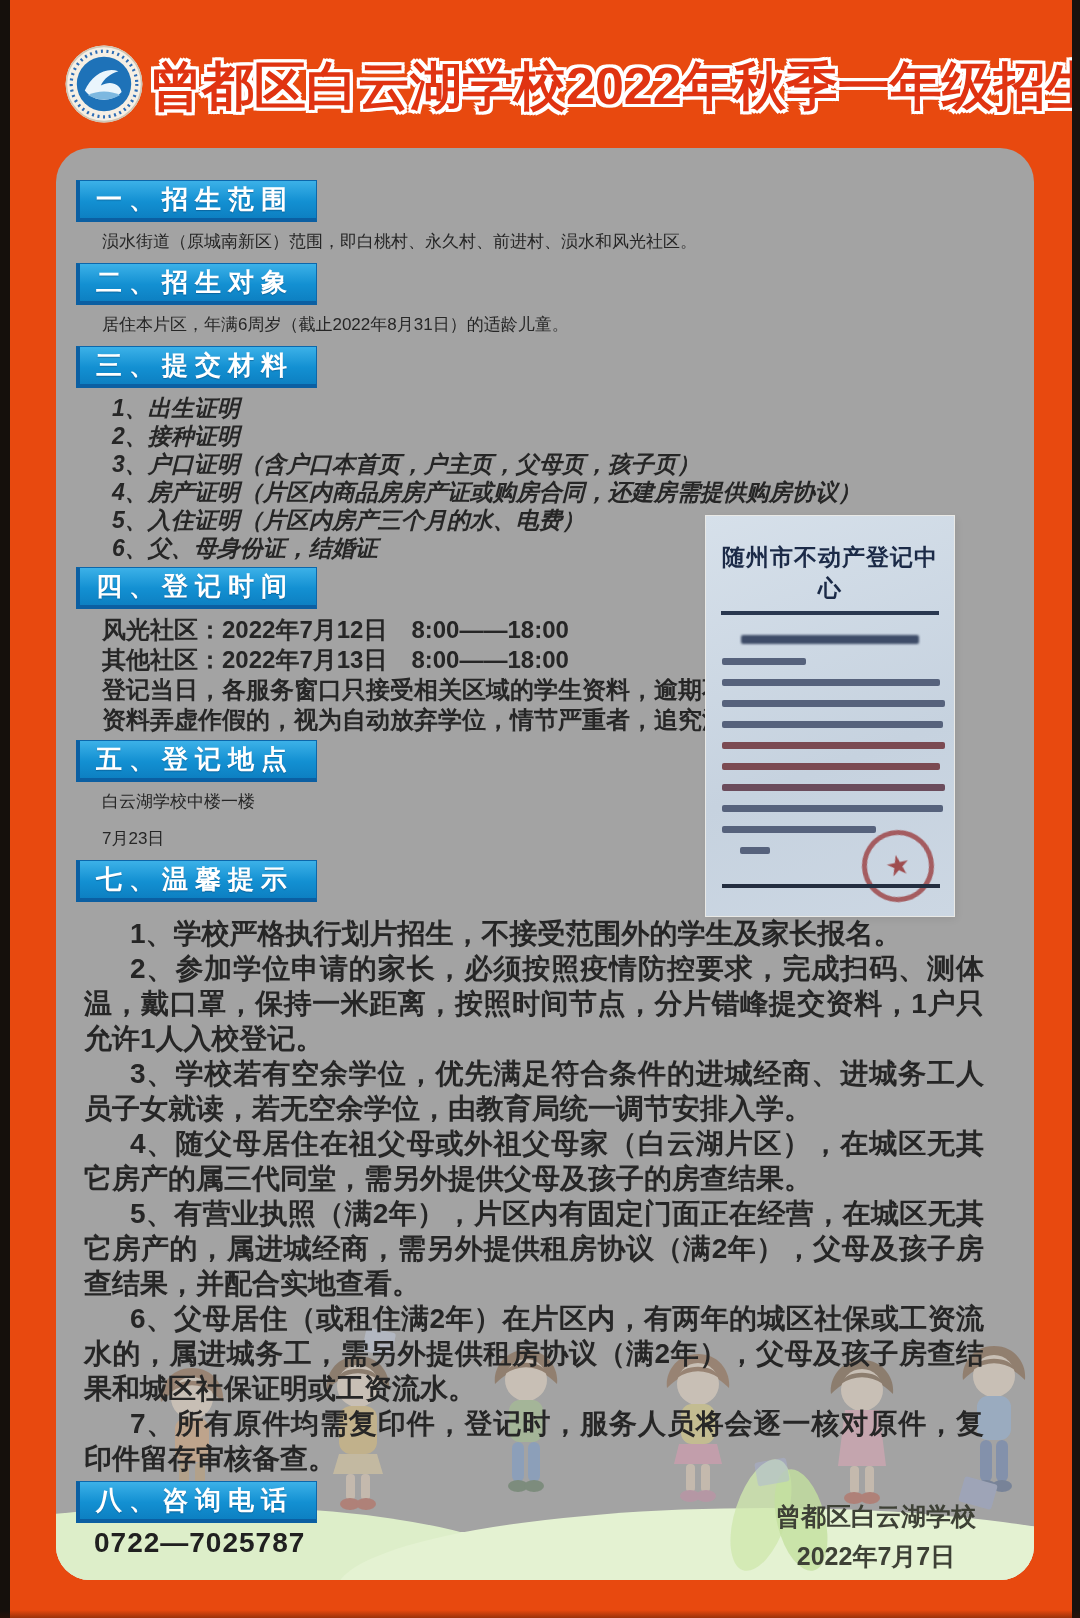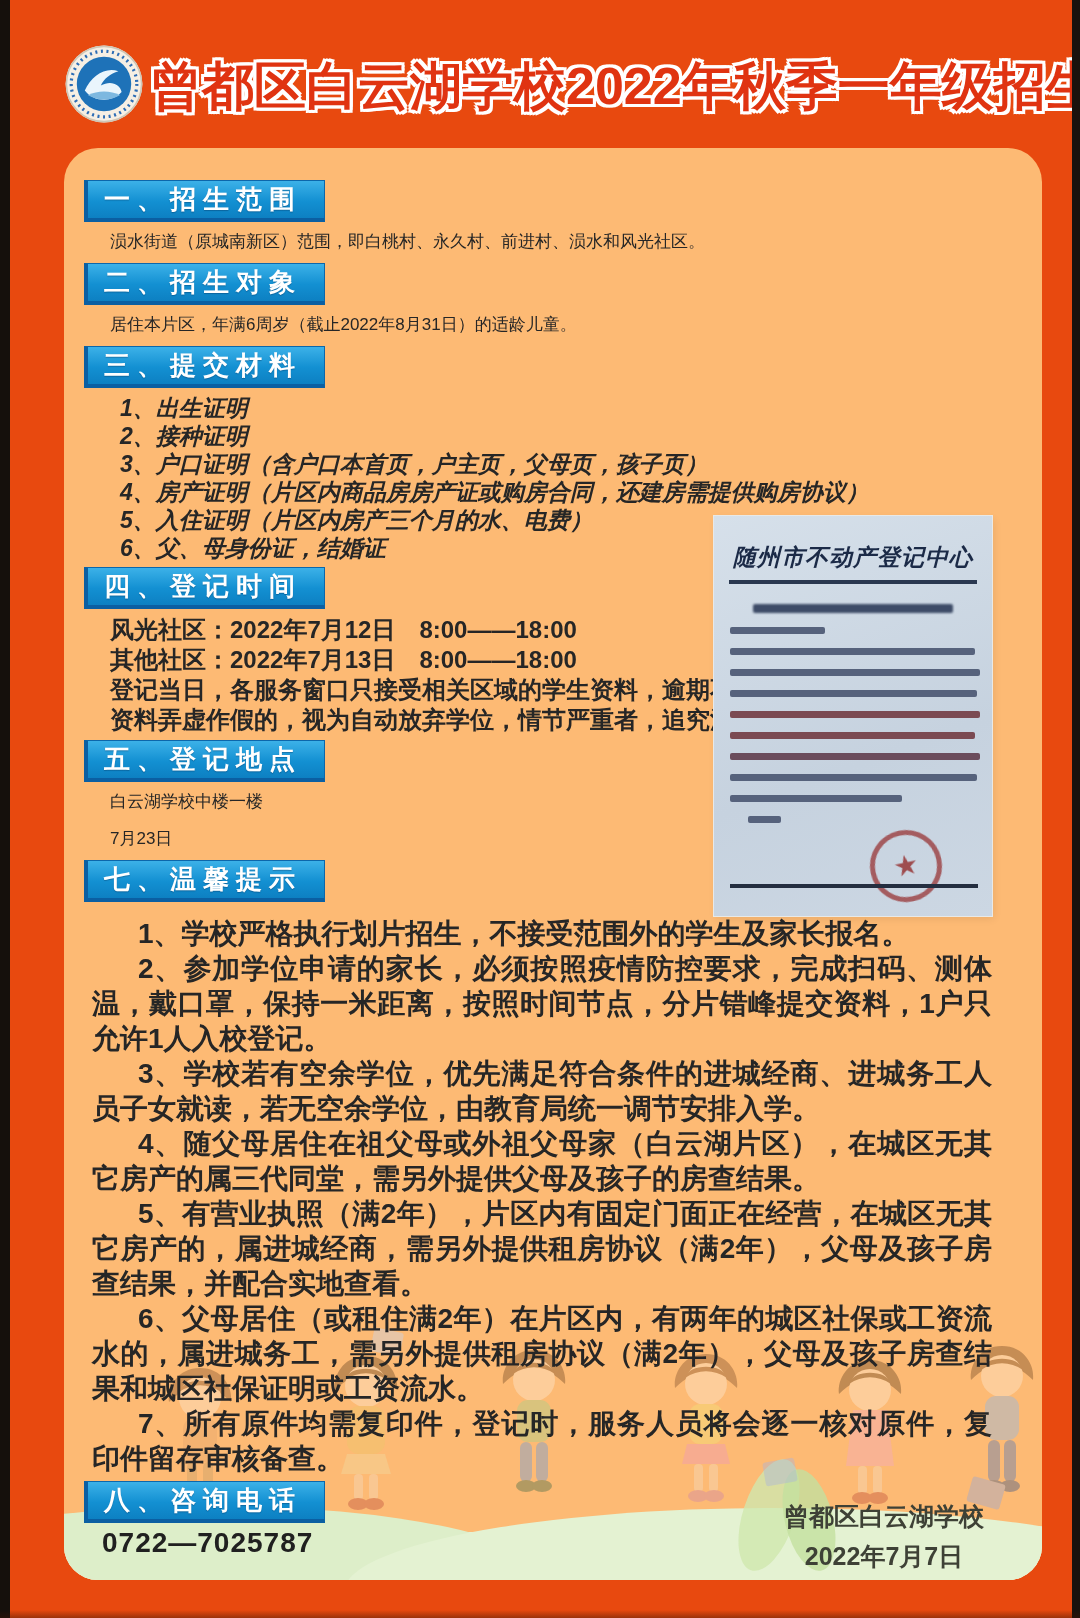--- a/index.html
+++ b/index.html
@@ -17,22 +17,22 @@
   .logo{position:absolute;left:64px;top:44px;width:80px;height:80px;}
   .poster-title{
     position:absolute;left:150px;top:52px;width:900px;white-space:nowrap;
     font-size:52px;font-weight:bold;color:#e03311;letter-spacing:0px;
     text-shadow:-3px -3px 0 #fff,3px -3px 0 #fff,-3px 3px 0 #fff,3px 3px 0 #fff,
                 -3px 0 0 #fff,3px 0 0 #fff,0 -3px 0 #fff,0 3px 0 #fff;
   }
 
   
   .card{
-    position:absolute;left:64px;top:148px;width:978px;height:1432px;
-    background:#fdba74;border-radius:34px;box-sizing:border-box;
+    position:absolute;left:56px;top:148px;width:978px;height:1432px;
+    background:#a3a3a3;border-radius:34px;box-sizing:border-box;
     padding:32px 44px 0 20px;
   }
   .card-content{position:relative;z-index:2;}
 
   .sec{margin-top:5px;}
   .sec:first-child{margin-top:0;}
   .sec-bar{
     display:inline-block;
     background:linear-gradient(180deg,#3cb1e8 0%,#1390d2 55%,#0d80c2 100%);
     border:1px solid #0c67ab;border-left:4px solid #0b5fa2;border-bottom:4px solid #0b5fa2;
@@ -47,24 +47,23 @@
   .reg-lines{margin:6px 0 0 26px;}
   .tips{margin:14px 6px 0 8px;}
   .tips p{
     margin:0;text-indent:46px;text-align:justify;
     font-size:28px;font-weight:bold;color:#262626;line-height:35px;
   }
   .phone{margin:4px 0 0 18px;font-size:28px;font-weight:bold;color:#202020;letter-spacing:1px;}
 
   
   .doc{
-    position:absolute;left:650px;top:368px;width:278px;height:400px;z-index:3;
+    position:absolute;left:650px;top:368px;width:248px;height:400px;z-index:3;
     background:linear-gradient(160deg,#d6e0ea 0%,#c6d2df 60%,#ccd7e3 100%);
     box-shadow:0 0 0 1px #e9e9e6,2px 3px 8px rgba(0,0,0,.08);
-    font-style:italic;
   }
   .doc-title{margin:26px 8px 0;text-align:center;font-size:23px;font-weight:bold;color:#1b2a47;letter-spacing:1px;filter:blur(.3px);}
   .doc-rule{height:4px;background:#2a3850;margin:7px 15px 0;}
   .doc-sub{height:9px;width:72%;margin:20px auto 0;background:#3e4c68;filter:blur(.8px);border-radius:2px;}
   .dl{height:7px;background:#56627c;margin:14px 16px 0;filter:blur(.7px);border-radius:2px;}
   .dl.n1{width:34%;}
   .dl.n2{width:88%;}
   .dl.n3{width:90%;}
   .dl.n4{width:89%;}
   .dl.n5{width:90%;background:#7b4a52;}

